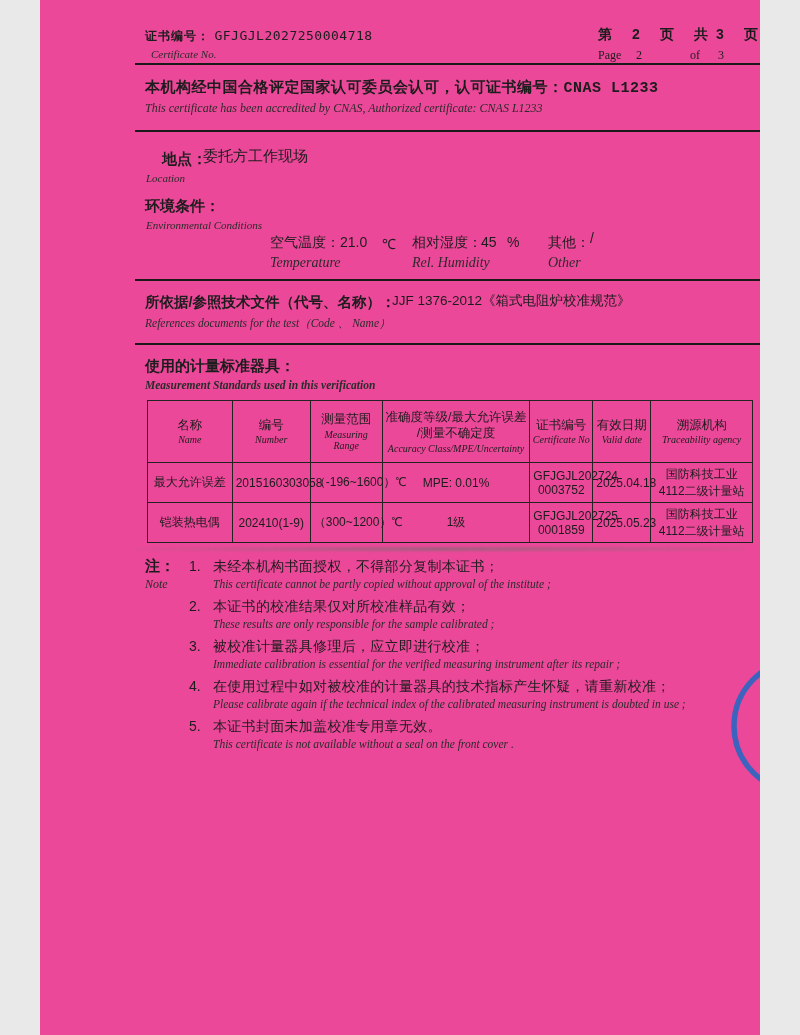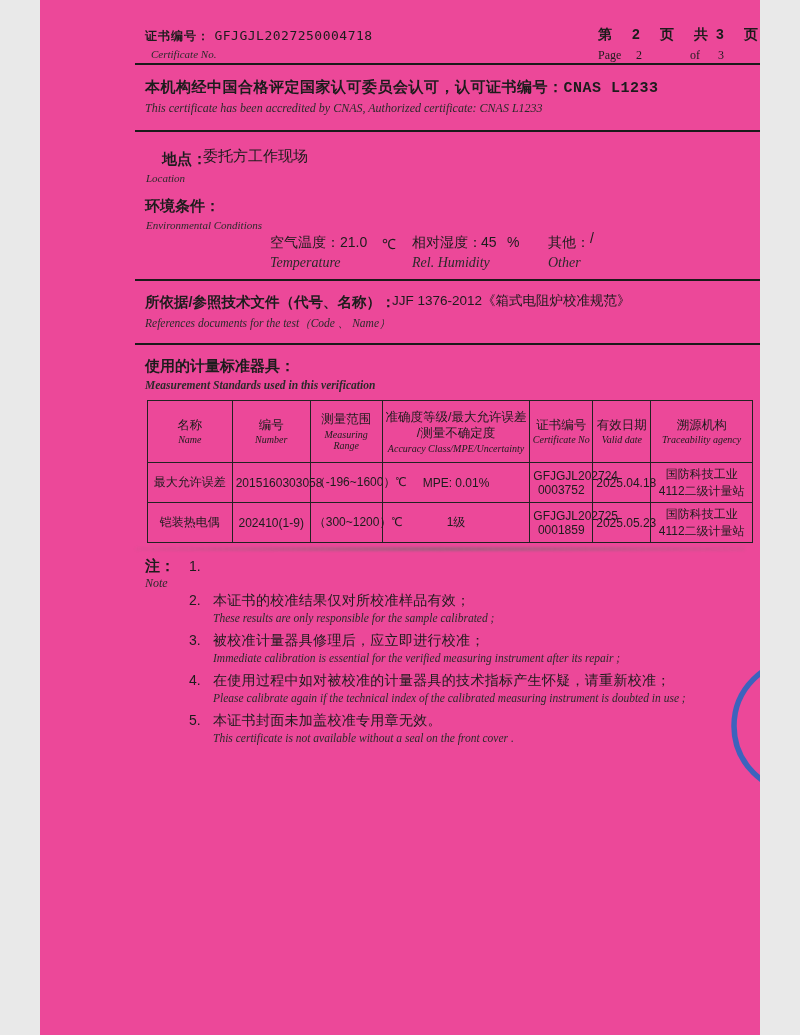--- a/index.html
+++ b/index.html
@@ -203,24 +203,26 @@
       </tr>
     </tbody>
   </table>
 
   <div class="smudge"></div>
 
   <div class="abs notes">
     <div class="note-line">
       <span class="note-label">注：</span>
       <span class="note-num">1.</span>
+      <span class="note-zh">未经本机构书面授权，不得部分复制本证书；</span>
     </div>
     <div class="note-line">
       <span class="note-label-en en">Note</span>
       <span></span>
+      <span class="note-en-line en">This certificate cannot be partly copied without approval of the institute ;</span>
     </div>
 
     <div class="note-line">
       <span></span>
       <span class="note-num">2.</span>
       <span class="note-zh">本证书的校准结果仅对所校准样品有效；</span>
     </div>
     <div class="note-line">
       <span></span>
         <span></span>

